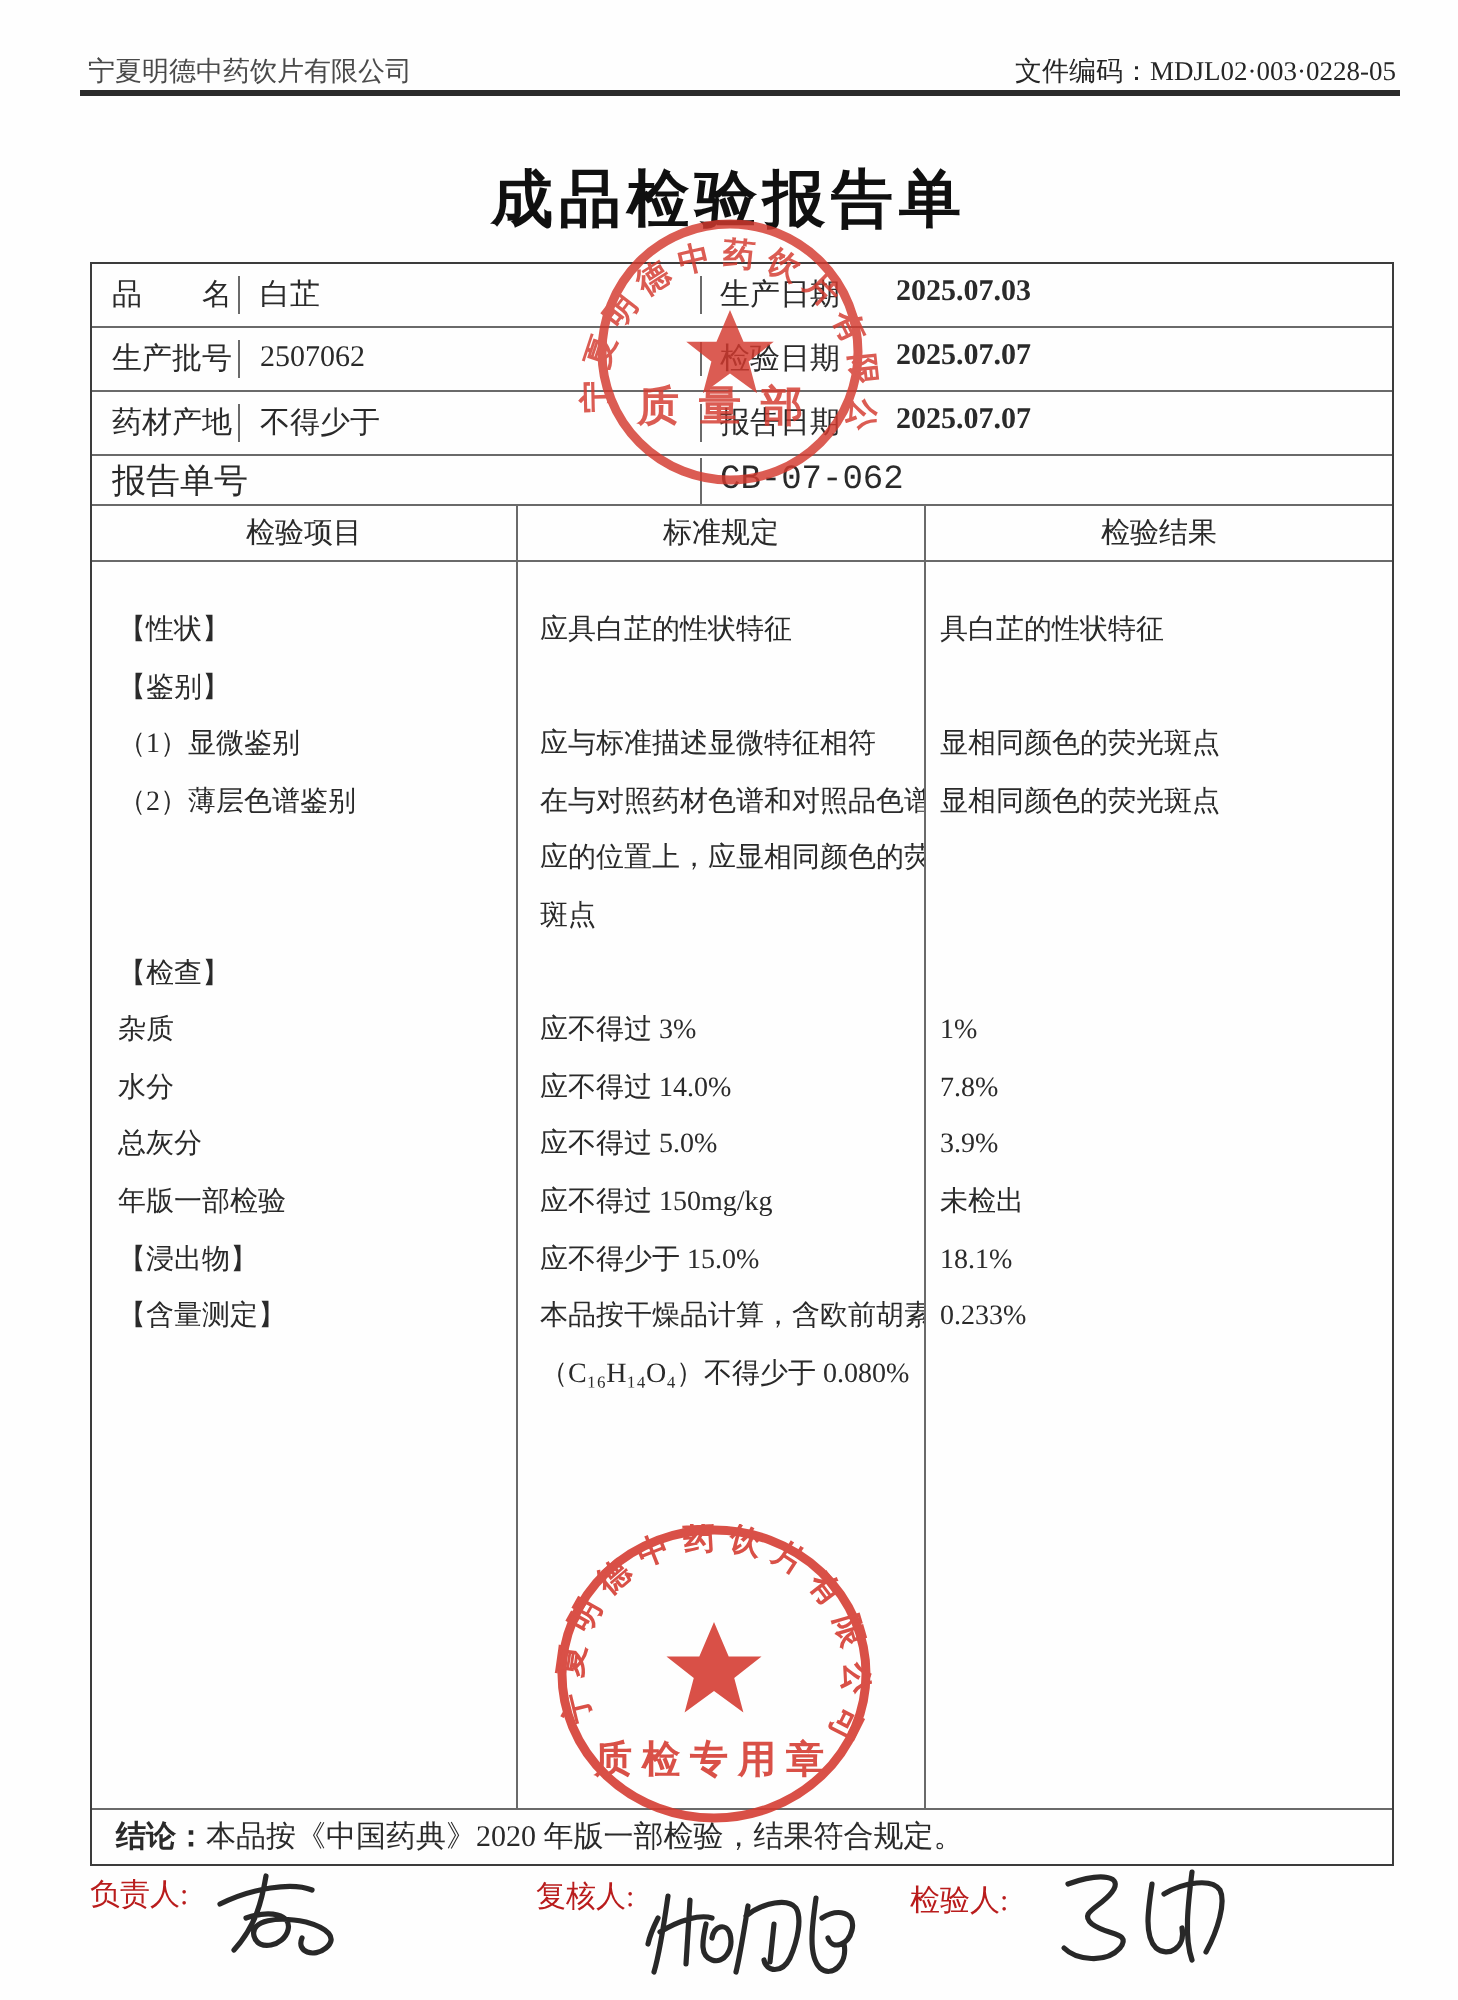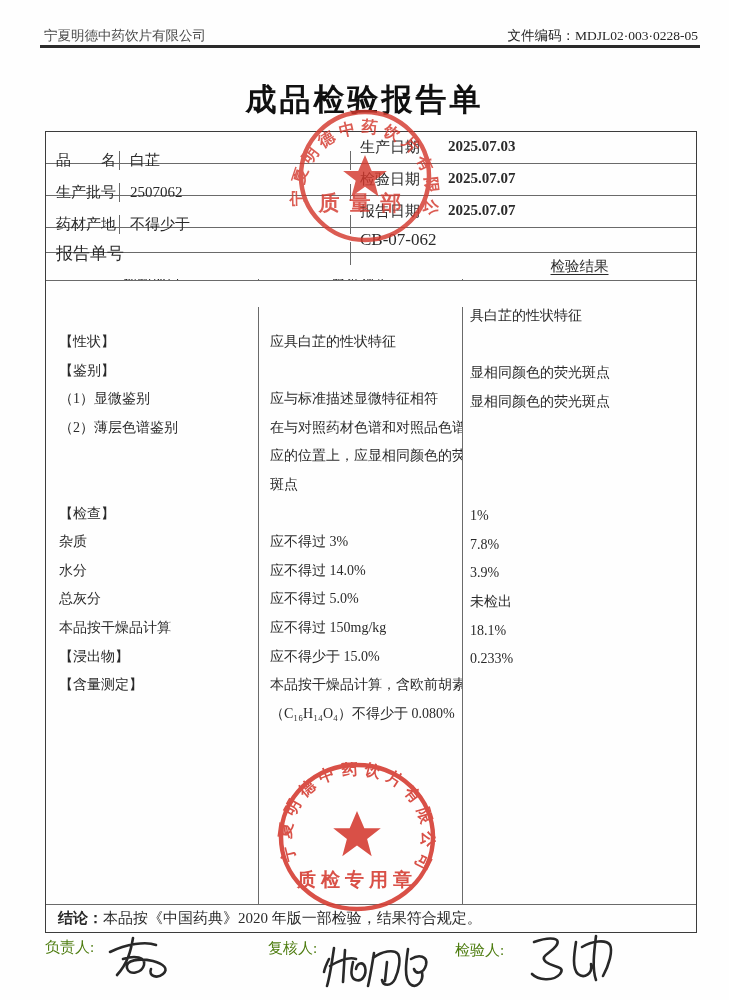--- a/index.html
+++ b/index.html
@@ -11,44 +11,44 @@
   
   .top-header{position:absolute;left:44px;top:27px;width:654px;display:flex;justify-content:space-between;font-size:13.5px;color:#4a4a4a;}
   .doc-code{color:#262626;}
   .header-rule{position:absolute;left:40px;top:45px;width:660px;height:0;border-top:3px solid #2b2b2b;}
   
   .doc-title{position:absolute;left:0;top:79px;width:100%;text-align:center;font-size:31px;font-weight:bold;letter-spacing:3px;color:#101010;}
   
   .doc-table{position:absolute;left:45px;top:131px;width:652px;border:1.5px solid #3c3c3c;box-sizing:border-box;background:transparent;}
   .row{display:flex;box-sizing:border-box;border-bottom:1px solid #6a6a6a;}
   .cell{box-sizing:border-box;overflow:hidden;white-space:nowrap;}
-  .br{border-right:1px solid #6a6a6a;margin-top:26px;}
+  .br{border-right:1px solid #6a6a6a;}
   .r-info{height:32px;align-items:center;font-size:15px;}
   .label-cell{width:74px;padding-left:10px;}
   .value-cell{width:231px;padding-left:10px;}
   .right-cell{flex:1;display:flex;align-items:flex-start;padding-left:9px;}
   .rlabel{width:88px;display:inline-block;}
   .rvalue{margin-left:0;font-weight:bold;}
   .r-reportno{height:25px;font-size:17px;align-items:center;}
   .reportno-label{width:305px;padding-left:10px;}
-  .reportno-value{flex:1;padding-left:9px;}
+  .reportno-value{flex:1;padding-left:9px;font-family:Liberation Mono, monospace;}
   .r-head{height:28px;font-size:14.5px;}
   .hcell{display:flex;align-items:center;justify-content:center;}
   .h1{width:213px;}.h2{width:204px;}.h3{flex:1;}
-  .hcell span{text-decoration:underline;text-underline-offset:3px;}
+  .hcell span{text-underline-offset:3px;}
   .r-body{height:624px;font-size:14px;}
   .bcol{padding-top:21px;box-sizing:border-box;}
   .bline{height:28.6px;line-height:28.6px;white-space:nowrap;}
   .bc1{width:213px;padding-left:13px;}
   .bc2{width:204px;padding-left:11px;}
   .bc3{flex:1;padding-left:7px;}
   .r-conclusion{height:27px;align-items:center;font-size:15px;border-bottom:none;padding-left:12px;}
   .conc-label{font-weight:bold;}
   
-  .sign-label{position:absolute;font-size:15px;color:#4d7c0f;}
+  .sign-label{position:absolute;font-size:15px;color:#b91c1c;}
   .sig-svg{position:absolute;}
   .sig-svg path{fill:none;stroke:#161616;stroke-width:2.6;stroke-linecap:round;stroke-linejoin:round;opacity:.92;}
   
   .stamp{position:absolute;pointer-events:none;}
   .stamp .ring{fill:none;stroke-width:4.5;}
   .stamp text{font-family:"Liberation Serif","DejaVu Serif",serif;font-weight:bold;}
 </style>
 </head>
 <body>
 
@@ -107,21 +107,21 @@
           <div class="bline">【性状】</div>
           <div class="bline">【鉴别】</div>
           <div class="bline">（1）显微鉴别</div>
           <div class="bline">（2）薄层色谱鉴别</div>
           <div class="bline"></div>
           <div class="bline"></div>
           <div class="bline">【检查】</div>
           <div class="bline">杂质</div>
           <div class="bline">水分</div>
           <div class="bline">总灰分</div>
-          <div class="bline">本品按干燥品计算</div>
+          <div class="bline">年版一部检验</div>
           <div class="bline">【浸出物】</div>
           <div class="bline">【含量测定】</div>
           <div class="bline"></div>
         </div>
       <div class="cell bcol bc2 br" id="col-standard">
           <div class="bline">应具白芷的性状特征</div>
           <div class="bline"></div>
           <div class="bline">应与标准描述显微特征相符</div>
           <div class="bline">在与对照药材色谱和对照品色谱相</div>
           <div class="bline">应的位置上，应显相同颜色的荧光</div>

